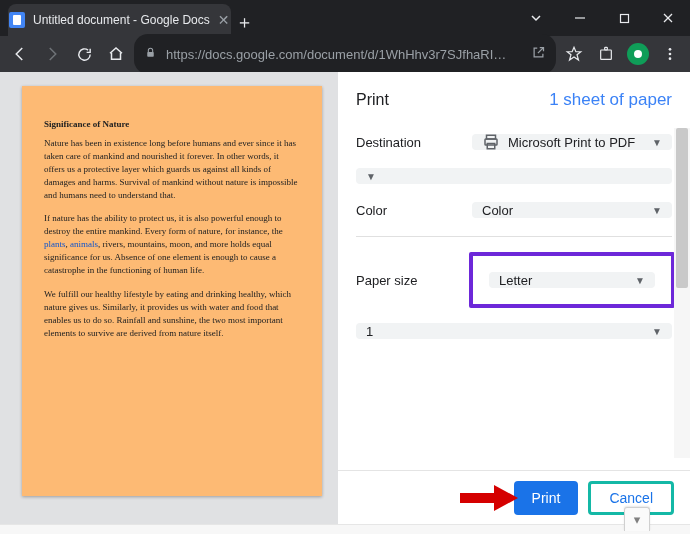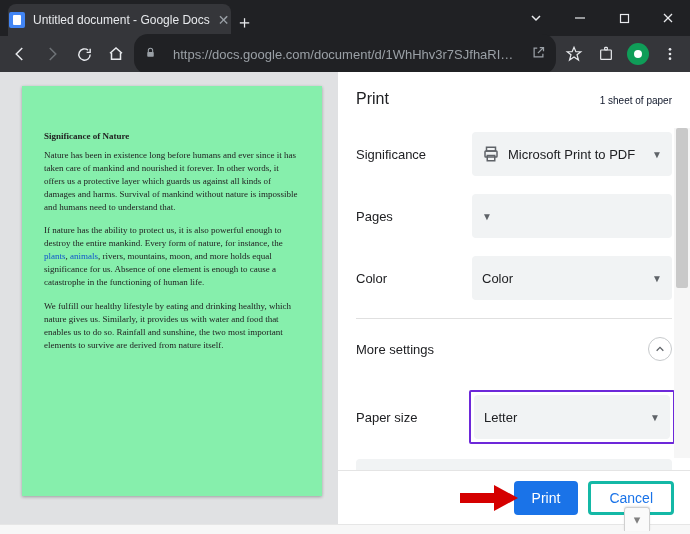--- a/index.html
+++ b/index.html
@@ -15,53 +15,53 @@
   .newtab { color: #e8eaed; width: 28px; height: 28px; display: flex; align-items: center; justify-content: center; font-size: 18px; }
   .spacer { flex: 1; }
   .winbtns { display: flex; align-items: center; height: 36px; }
   .winbtn { width: 44px; height: 30px; color: #e8eaed; display: flex; align-items: center; justify-content: center; font-size: 13px; }
   .winbtn svg { stroke: #e8eaed; }
 
   
   .toolbar { height: 36px; background: #35363a; display: flex; align-items: center; padding: 0 6px; gap: 4px; }
   .tbtn { width: 28px; height: 28px; display: flex; align-items: center; justify-content: center; color: #9aa0a6; border-radius: 14px; }
   .tbtn.active { color: #e8eaed; }
-  .omnibox { flex: 1; height: 40px; background: #202124; border-radius: 14px; display: flex; align-items: center; padding: 0 10px; gap: 16px; color: #9aa0a6; font-size: 13px; overflow: hidden; }
+  .omnibox { flex: 1; height: 40px; background: #202124; border-radius: 14px; display: flex; align-items: center; padding: 0 10px; gap: 9px; color: #9aa0a6; font-size: 13px; overflow: hidden; }
   .omnibox .lock { color: #9aa0a6; }
   .omnibox .url { color: #9aa0a6; white-space: nowrap; overflow: hidden; text-overflow: ellipsis; flex: 1; }
   .omnibox .share { color: #9aa0a6; }
   .exticon { width: 22px; height: 22px; border-radius: 11px; background: #0f9d58; display: flex; align-items: center; justify-content: center; color: #fff; font-size: 12px; }
 
   
   .page { display: flex; height: calc(534px - 36px - 36px - 10px); background: #fff; }
   .preview-area { width: 338px; background: #e0e1e3; padding: 14px 16px 18px 22px; display: flex; align-items: flex-start; }
-  .paper { width: 300px; height: 410px; background: #86efac; box-shadow: 0 1px 3px rgba(0,0,0,0.3); padding: 44px 22px; font-family: "Times New Roman", serif; color: #222; font-size: 9px; line-height: 1.45; }
+  .paper { width: 300px; height: 410px; background: #fdba74; box-shadow: 0 1px 3px rgba(0,0,0,0.3); padding: 32px 22px; font-family: "Times New Roman", serif; color: #222; font-size: 9px; line-height: 1.45; }
   .paper h4 { font-size: 9px; font-weight: bold; margin-bottom: 6px; }
   .paper p { margin-bottom: 10px; text-align: left; }
   .paper .lk { color: #1155cc; }
 
   .panel { flex: 1; background: #fff; display: flex; flex-direction: column; }
   .panel-body { flex: 1; padding: 18px 18px 0 18px; position: relative; overflow: hidden; }
   .panel-head { display: flex; justify-content: space-between; align-items: baseline; margin-bottom: 24px; }
   .panel-head h3 { font-size: 16px; font-weight: 400; color: #202124; }
-  .panel-head .sheets { font-size: 10px; color: #0f172a; }
+  .panel-head .sheets { font-size: 17px; color: #3b82f6; }
 
   .row { display: flex; align-items: center; margin-bottom: 18px; }
   .row .label { width: 116px; font-size: 13px; color: #202124; }
   .row .control { flex: 1; }
-  .select { height: 44px; border: none; background: #f1f3f4; border-radius: 4px; padding: 0 10px; font-size: 13px; color: #202124; display: flex; align-items: center; justify-content: space-between; gap: 8px; }
+  .select { height: 16px; border: none; background: #f1f3f4; border-radius: 4px; padding: 0 10px; font-size: 13px; color: #202124; display: flex; align-items: center; justify-content: space-between; gap: 8px; }
   .select .chev { color: #5f6368; font-size: 10px; }
   .select .picon { color: #5f6368; display: flex; align-items: center; }
   .sep { height: 1px; background: #e0e0e0; margin: 6px 0 18px 0; }
 
   .more { display: flex; align-items: center; justify-content: space-between; margin-bottom: 32px; }
   .more .label { font-size: 13px; color: #202124; }
   .circle { width: 24px; height: 24px; border: 1px solid #c7cacc; border-radius: 50%; display: flex; align-items: center; justify-content: center; color: #5f6368; font-size: 11px; }
 
-  .hl { border: 2px solid #6d28d9; border-radius: 2px; padding: 3px; margin: -3px; }
+  .hl { border: 4px solid #6d28d9; border-radius: 2px; padding: 16px; margin: -3px; }
 
   .footer { height: 54px; border-top: 1px solid #e4e4e4; display: flex; align-items: center; justify-content: flex-end; padding: 0 16px; gap: 10px; position: relative; }
   .btn { height: 34px; padding: 0 18px; border-radius: 4px; font-size: 14px; display: flex; align-items: center; justify-content: center; cursor: pointer; }
   .btn-primary { background: #1a73e8; color: #fff; border: none; font-weight: 500; }
   .btn-secondary { background: #fff; color: #1a73e8; border: 3px solid #14b8a6; }
   .arrow { position: absolute; left: 120px; top: 50%; transform: translateY(-50%); }
 
   .vscroll { position: absolute; top: 56px; right: 0; width: 16px; height: 330px; background: #f6f6f6; }
   .vscroll .thumb { position: absolute; top: 0; left: 2px; width: 12px; height: 160px; background: #c9c9c9; border-radius: 2px; }
 
@@ -188,65 +188,56 @@
       <div class="vscroll">
           <div class="thumb"></div>
         </div>
 
       <div class="panel-head">
         <h3>Print</h3>
         <span class="sheets">1 sheet of paper</span>
       </div>
 
       <div class="row">
-        <div class="label">Significance</div>
+        <div class="label">Destination</div>
         <div class="control">
           <div class="select">
             <span class="picon">
               <svg width="18" height="18" viewBox="0 0 24 24" fill="none" stroke="#5f6368" stroke-width="2">
                   <rect x="6" y="3" width="12" height="5"></rect>
                   <rect x="4" y="8" width="16" height="8" rx="1"></rect>
                   <rect x="7" y="14" width="10" height="7"></rect>
                 </svg>
             </span>
             <span style="flex:1">Microsoft Print to PDF</span>
             <span class="chev">▼</span>
           </div>
         </div>
       </div>
 
       <div class="row">
-        <div class="label">Pages</div>
         <div class="control">
           <div class="select">
             <span class="chev">▼</span>
           </div>
         </div>
       </div>
 
       <div class="row">
         <div class="label">Color</div>
         <div class="control">
           <div class="select">
             <span style="flex:1">Color</span>
             <span class="chev">▼</span>
           </div>
         </div>
       </div>
 
       <div class="sep"></div>
 
-      <div class="more">
-        <span class="label">More settings</span>
-        <span class="circle">
-          <svg width="10" height="10" viewBox="0 0 12 12" fill="none">
-              <path d="M2 8l4-4 4 4" stroke="#5f6368" stroke-width="1.6"></path>
-            </svg>
-        </span>
-      </div>
 
       <div class="row">
         <div class="label">Paper size</div>
         <div class="control">
           <div class="hl">
             <div class="select">
               <span style="flex:1">Letter</span>
               <span class="chev">▼</span>
             </div>
           </div>

